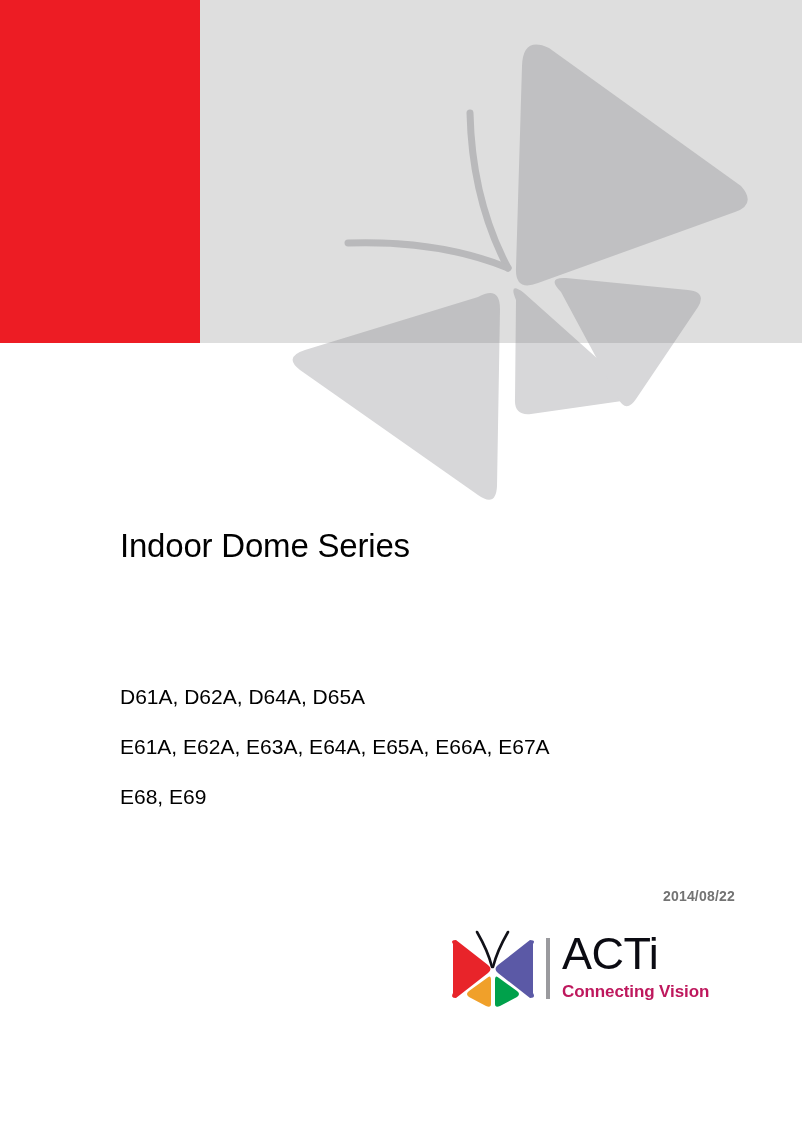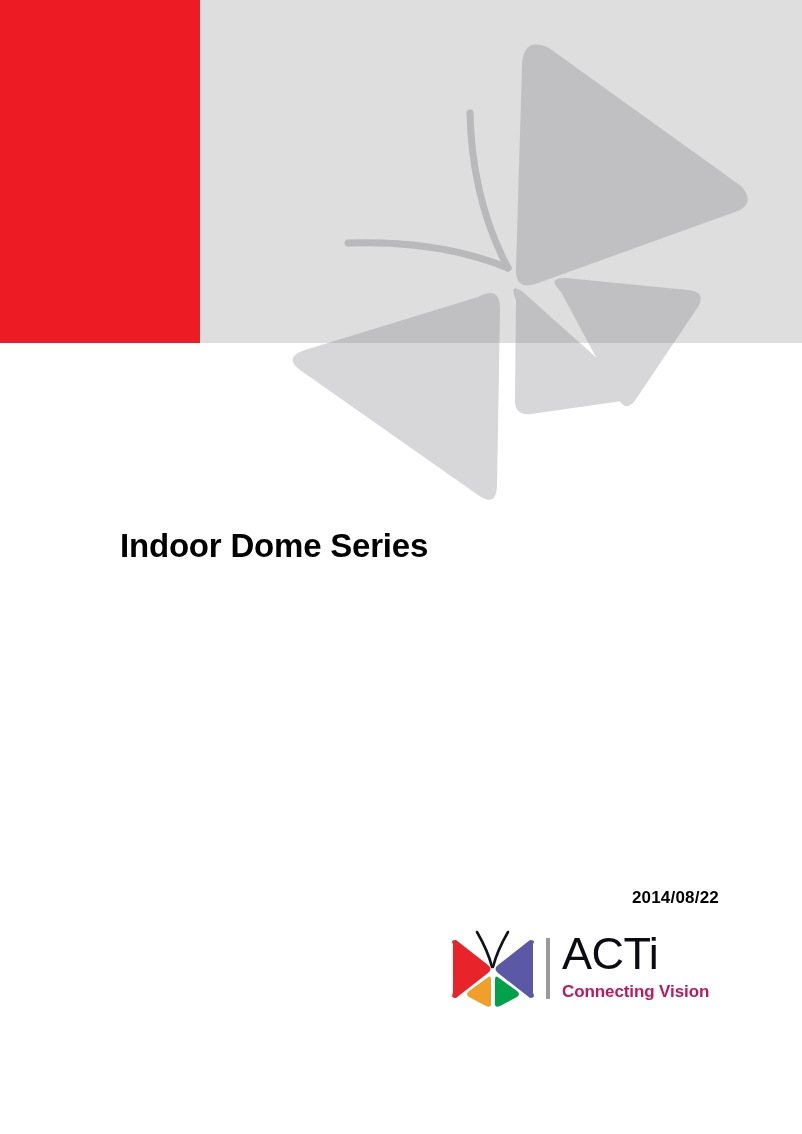--- a/index.html
+++ b/index.html
@@ -53,21 +53,21 @@
 
   
   .title-block {
     position: absolute;
     left: 120px;
     top: 522px;
     z-index: 5;
   }
   .title-line {
     font-size: 33px;
-    font-weight: bold;
+    font-weight: normal;
     color: #000000;
     line-height: 47px;
     letter-spacing: -0.2px;
     white-space: nowrap;
   }
 
   
   .model-block {
     position: absolute;
     left: 120px;
@@ -78,25 +78,25 @@
     font-size: 21px;
     font-weight: normal;
     color: #000000;
     line-height: 50px;
     white-space: nowrap;
   }
 
   
   .doc-date {
     position: absolute;
-    right: 83px;
+    right: 67px;
     top: 888px;
-    font-size: 17px;
+    font-size: 14px;
     font-weight: bold;
-    color: #000000;
+    color: #737373;
     letter-spacing: 0.2px;
     z-index: 5;
   }
 
   
   .logo {
     position: absolute;
     left: 447px;
     top: 929px;
     width: 272px;
@@ -180,20 +180,25 @@
     <g clip-path="url(#clip-below)">
       <use href="#wm-shapes" fill="#D7D7D9"></use>
       <use href="#wm-antennae" stroke="#D7D7D9"></use>
     </g>
   </svg>
 
   <div class="title-block">
     <div class="title-line">Indoor Dome Series</div>
   </div>
 
+  <div class="model-block">
+    <div class="model-line">D61A, D62A, D64A, D65A</div>
+    <div class="model-line">E61A, E62A, E63A, E64A, E65A, E66A, E67A</div>
+    <div class="model-line">E68, E69</div>
+  </div>
 
   <div class="doc-date">2014/08/22</div>
 
   <div class="logo">
     <svg class="logo-mark" viewBox="0 0 92 80">
 
       <path d="M 30 3 Q 41 22 45 38" fill="none" stroke="#111118" stroke-width="2.6" stroke-linecap="round"></path>
       <path d="M 61 3 Q 50 22 46 38" fill="none" stroke="#111118" stroke-width="2.6" stroke-linecap="round"></path>
 
       <path d="M 6 15 Q 3 11 9 11 L 41 36 Q 46 40 41 44 L 9 69 Q 3 69 6 64 Z" fill="#E8242A"></path>

